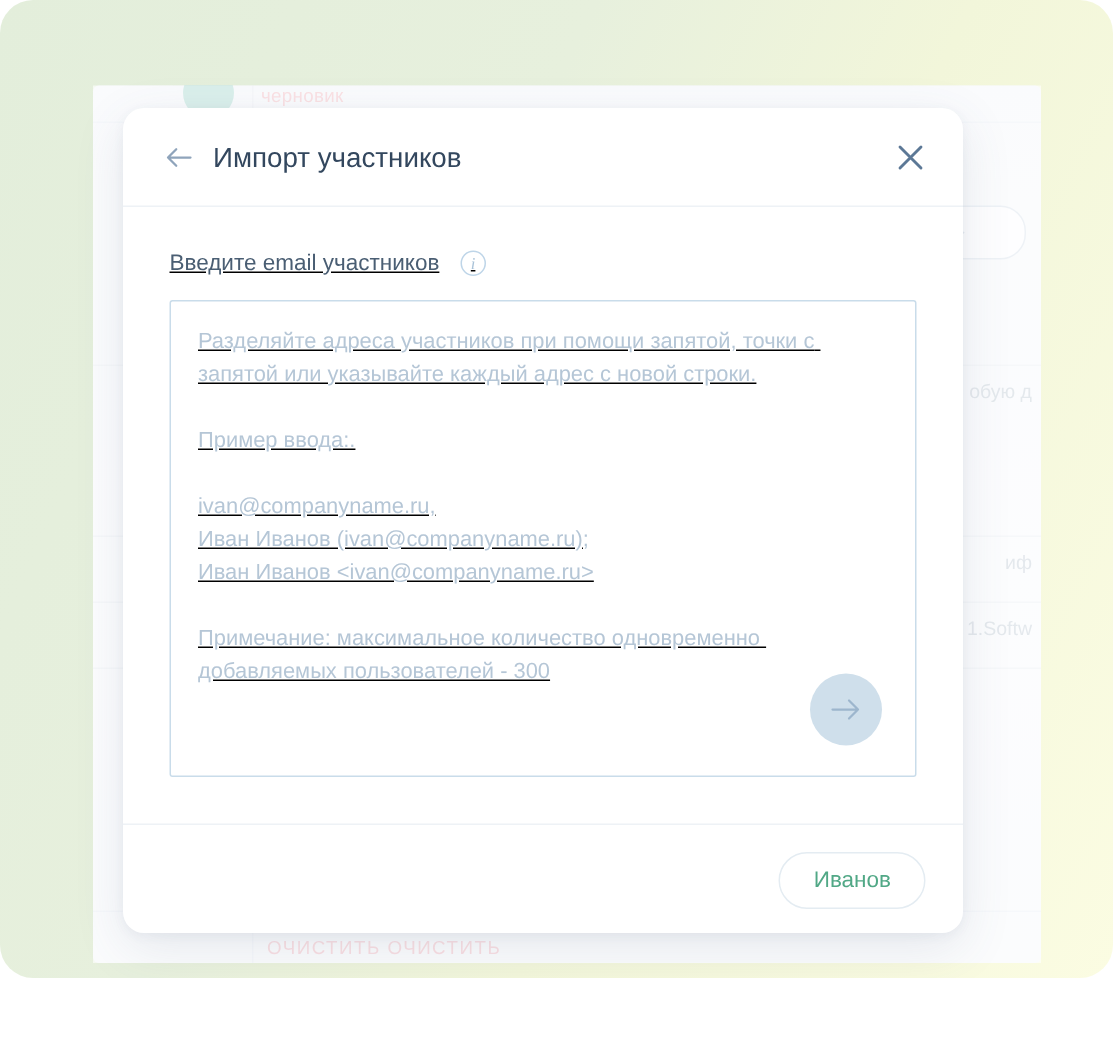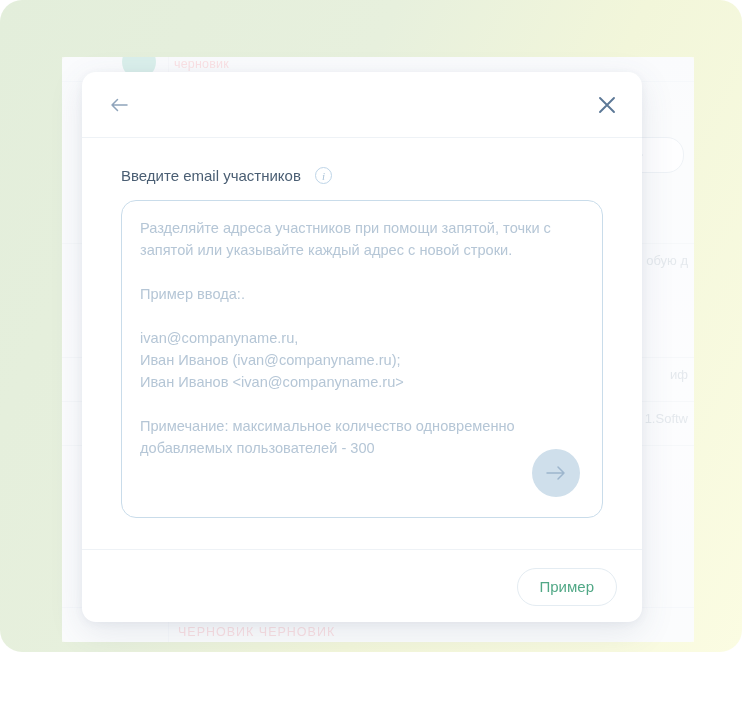--- a/index.html
+++ b/index.html
@@ -190,22 +190,23 @@
     height: 30px;
     display: flex;
     align-items: center;
     justify-content: center;
     cursor: pointer;
   }
 
   .modal-body {
     position: relative;
     height: 411px;
-    padding: 0 39px;
-    box-sizing: border-box;
+    padding: 0 31px;
+    box-sizing: border-box;
+    text-decoration: underline;
   }
   .field-label-row {
     display: flex;
     align-items: center;
     padding-top: 29px;
     padding-bottom: 16px;
   }
   .field-label {
     font-size: 15px;
     color: #4a5e73;
@@ -224,21 +225,21 @@
     align-items: center;
     justify-content: center;
     cursor: pointer;
     box-sizing: border-box;
   }
 
   .textarea-wrap {
     position: relative;
     height: 318px;
     border: 1px solid #c9dcea;
-    border-radius: 15px;
+    border-radius: 2px;
     background: #ffffff;
     box-sizing: border-box;
     overflow: hidden;
   }
   .placeholder {
     padding: 16px 18px 0 18px;
     font-size: 14.6px;
     line-height: 22px;
     color: #b5c6d6;
     white-space: pre-wrap;
@@ -314,33 +315,34 @@
     <div class="bg-row bg-row-b">
       <span class="txt-right">иф</span>
     </div>
     <div class="bg-row bg-row-c">
       <span class="txt-right">1.Softw</span>
     </div>
     <div class="bg-row bg-row-d"></div>
 
     <div class="bg-clear-rule"></div>
     <div class="bg-clear-vrule"></div>
-    <div class="bg-clear-draft">ЧЕРНОВИК ЧЕРНОВИК</div>
+    <div class="bg-clear-draft">ОЧИСТИТЬ ОЧИСТИТЬ</div>
   </div>
 
   <div class="scrim"></div>
 
   <div class="modal">
 
     <div class="modal-header">
       <div class="back-btn">
         <svg width="20" height="16" viewBox="0 0 20 16">
           <path d="M18 8 H3 M8.5 2.5 L3 8 L8.5 13.5" fill="none" stroke="#8fa4bb" stroke-width="1.5" stroke-linecap="round" stroke-linejoin="round"></path>
         </svg>
       </div>
+      <div class="modal-title">Импорт участников</div>
       <div class="close-btn">
         <svg width="20" height="20" viewBox="0 0 20 20">
           <path d="M3 3 L17 17 M17 3 L3 17" fill="none" stroke="#5c7896" stroke-width="1.9" stroke-linecap="round"></path>
         </svg>
       </div>
     </div>
 
     <div class="modal-body">
       <div class="field-label-row">
         <div class="field-label">Введите email участников</div>
@@ -359,17 +361,17 @@
 Примечание: максимальное количество одновременно добавляемых пользователей - 300</div>
         <div class="submit-circle">
           <svg width="26" height="18" viewBox="0 0 26 18">
             <path d="M4 9 H21 M15 3 L21 9 L15 15" fill="none" stroke="#9db6cd" stroke-width="1.5" stroke-linecap="round" stroke-linejoin="round"></path>
           </svg>
         </div>
       </div>
     </div>
 
     <div class="modal-footer">
-      <div class="btn btn-cancel">Пример</div>
+      <div class="btn btn-cancel">Иванов</div>
     </div>
 
   </div>
 </div>
 
 </body></html>

